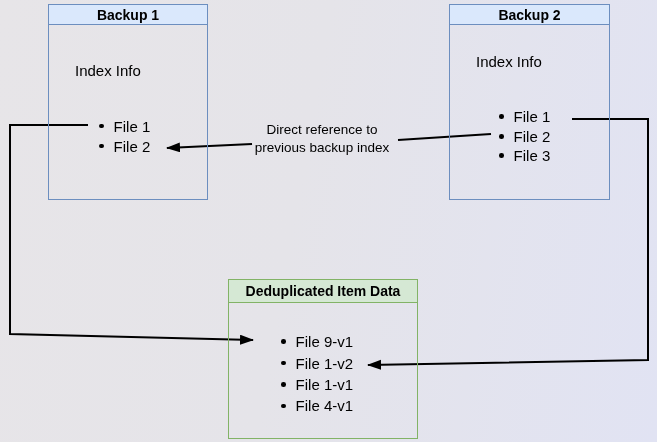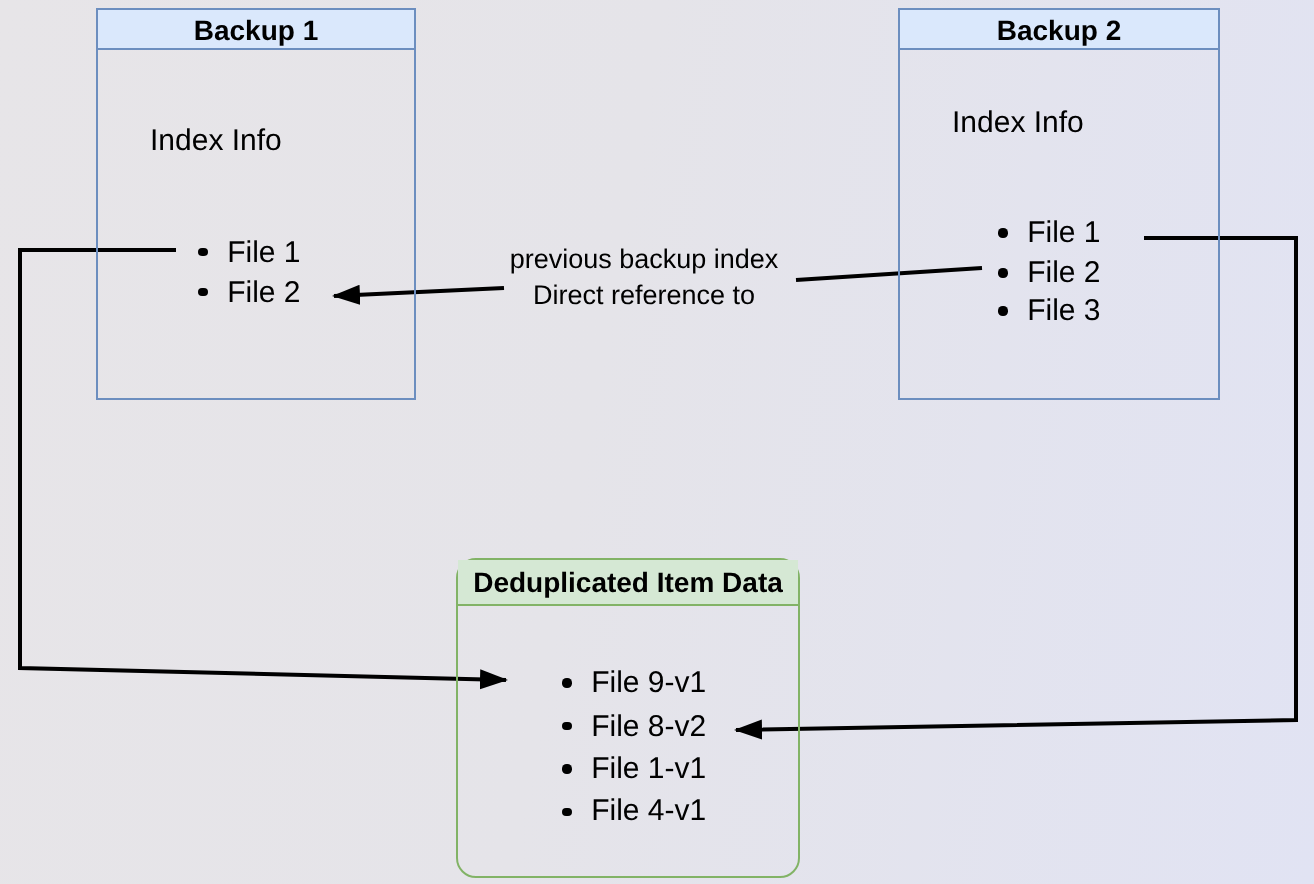--- a/index.html
+++ b/index.html
@@ -118,40 +118,40 @@
         <span class="dot"></span>
         <span>File 2</span>
       </div>
       <div class="li">
         <span class="dot"></span>
         <span>File 3</span>
       </div>
     </div>
   </div>
 
-  <div class="box green" style="left:228px; top:279px; width:172px; height:160px;border-radius:10px;">
+  <div class="box green" style="left:228px; top:279px; width:190px; height:160px;">
     <div class="box-header">Deduplicated Item Data</div>
     <div class="list rows-21" style="left:52px; top:51px;">
       <div class="li">
         <span class="dot"></span>
         <span>File 9-v1</span>
       </div>
       <div class="li">
         <span class="dot"></span>
-        <span>File 8-v2</span>
+        <span>File 1-v2</span>
       </div>
       <div class="li">
         <span class="dot"></span>
         <span>File 1-v1</span>
       </div>
       <div class="li">
         <span class="dot"></span>
         <span>File 4-v1</span>
       </div>
     </div>
   </div>
 
   <div class="annotation">
+    <div>Direct reference to</div>
     <div>previous backup index</div>
-    <div>Direct reference to</div>
   </div>
 
 </div>
 
 </body></html>

